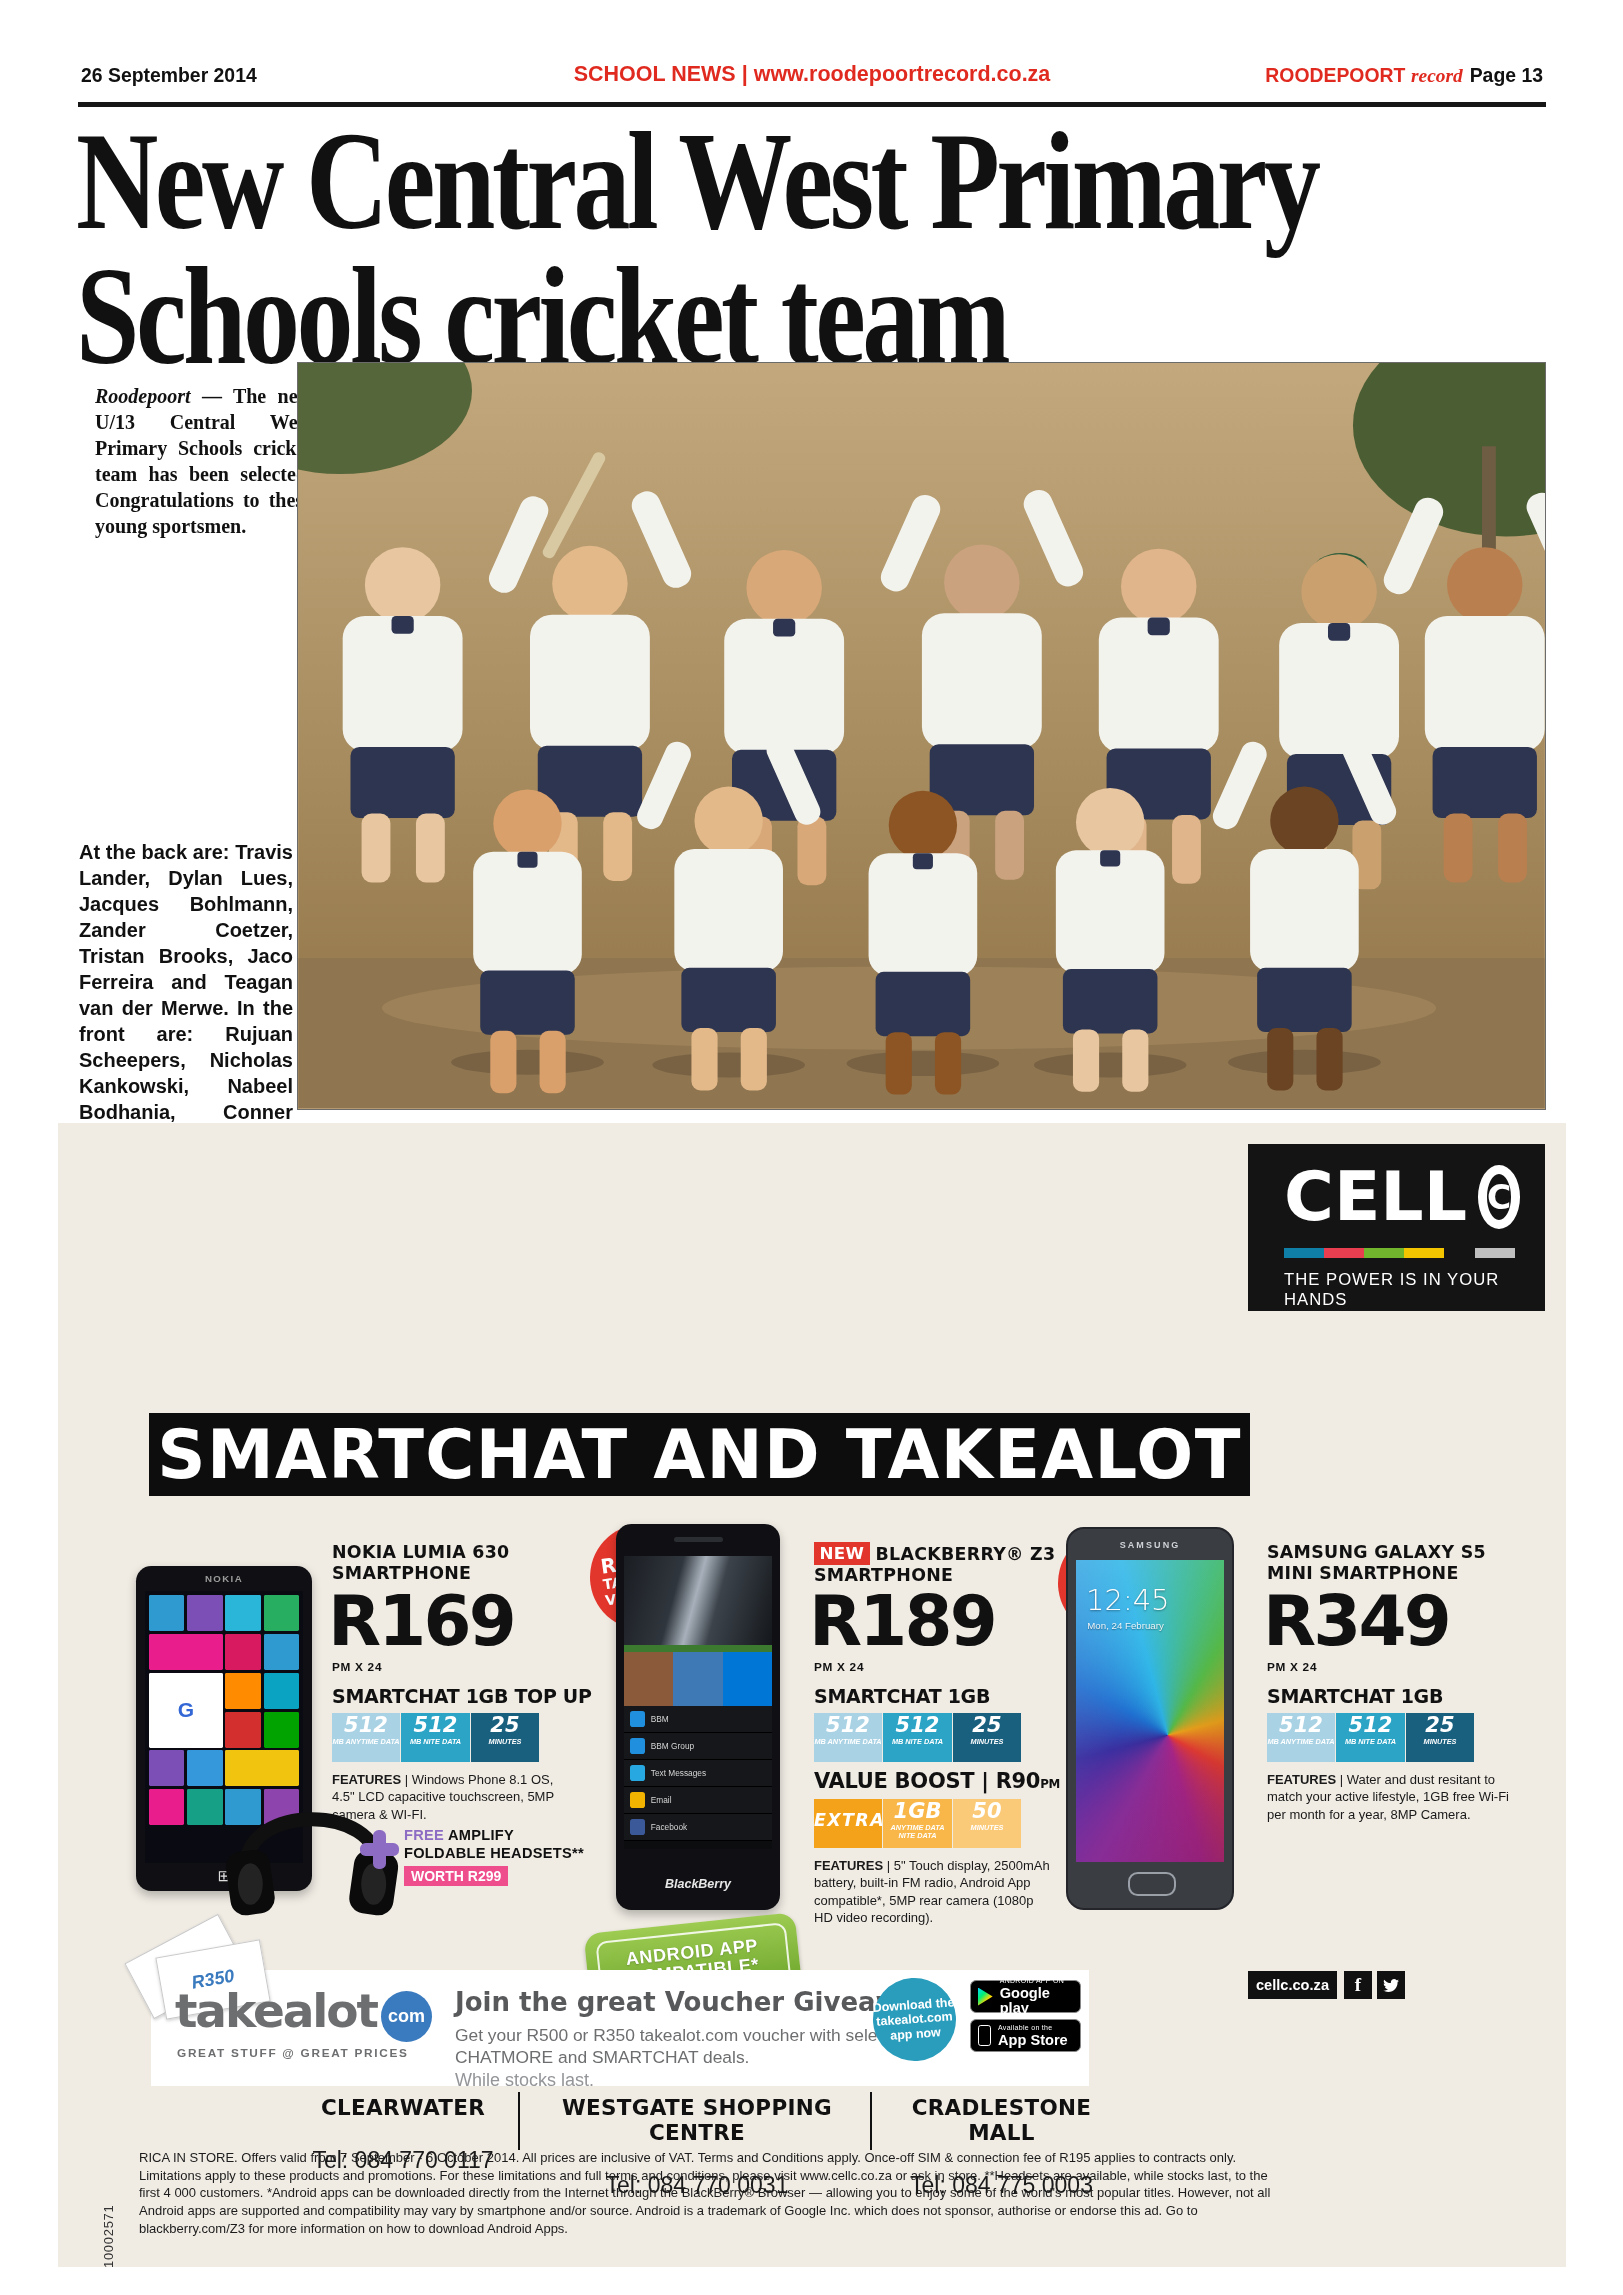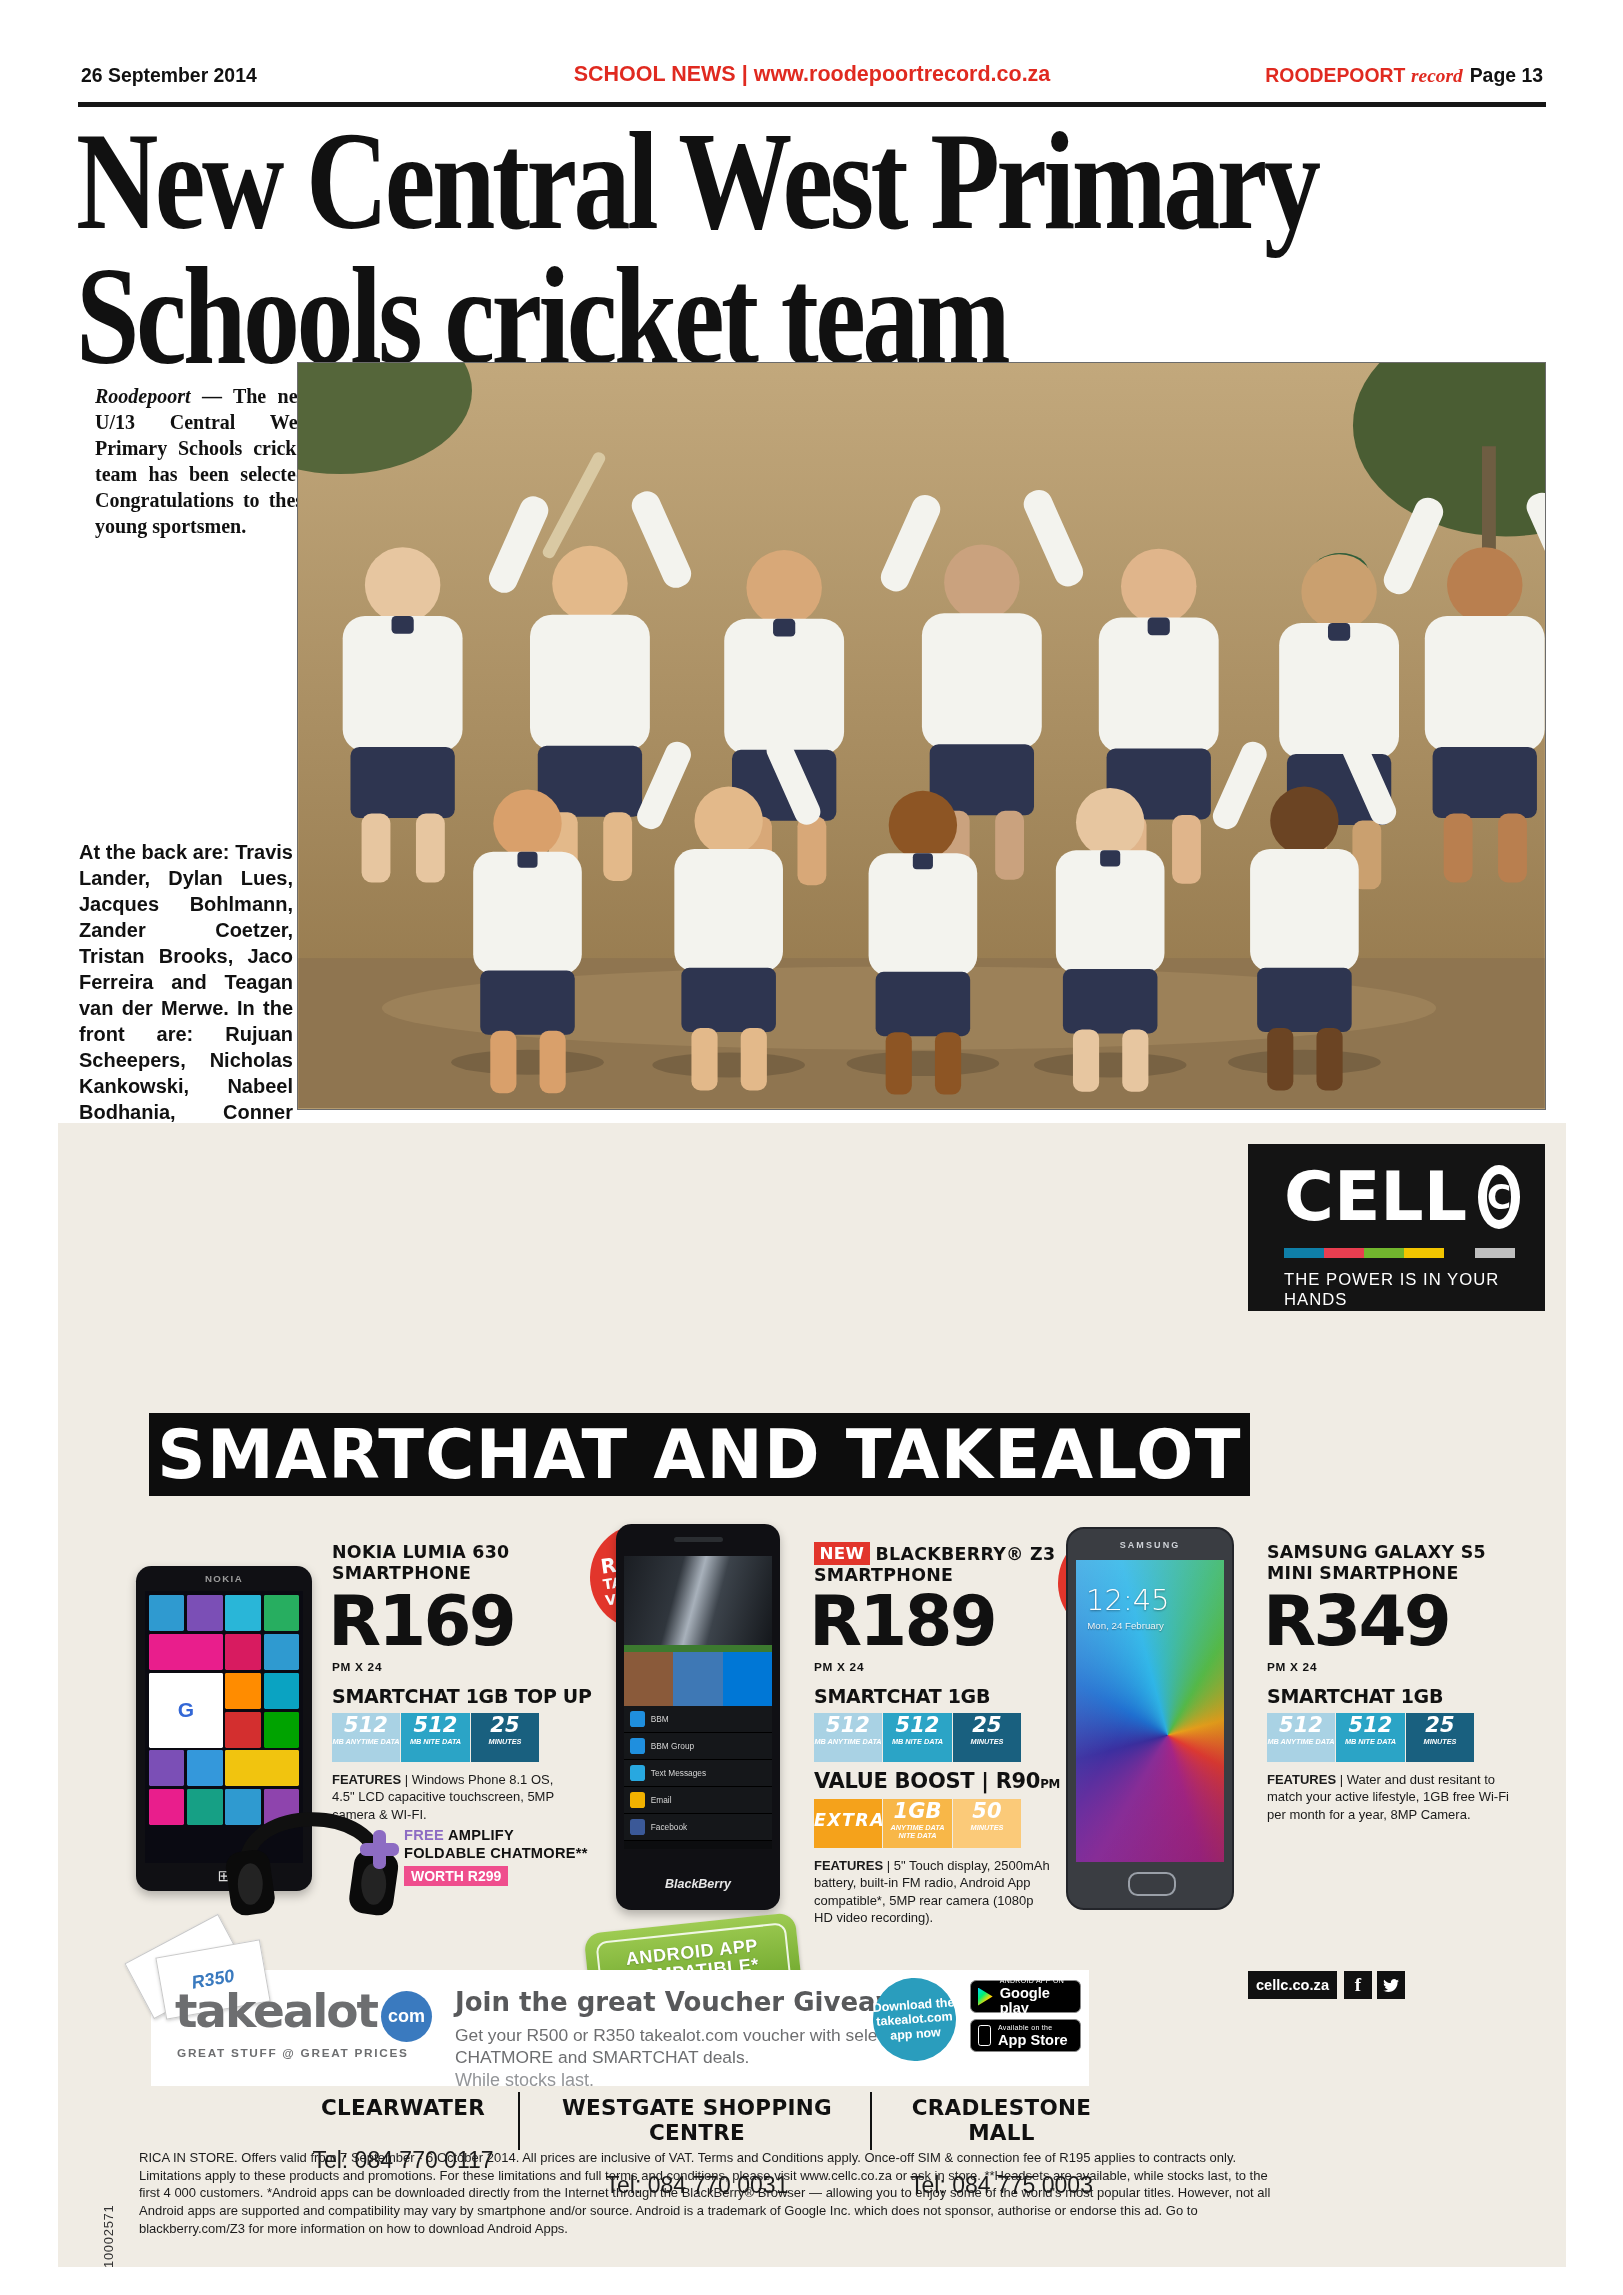--- a/index.html
+++ b/index.html
@@ -322,21 +322,21 @@
     <path d="M36 150 C36 60 226 60 226 150" fill="none" stroke="#101010" stroke-width="20" stroke-linecap="round"></path>
     <rect x="10" y="128" width="64" height="92" rx="22" fill="#0b0b0b" transform="rotate(-8 42 174)"></rect>
     <rect x="188" y="128" width="64" height="92" rx="22" fill="#0b0b0b" transform="rotate(8 220 174)"></rect>
     <ellipse cx="42" cy="176" rx="18" ry="30" fill="#232323"></ellipse>
     <ellipse cx="220" cy="176" rx="18" ry="30" fill="#232323"></ellipse>
   </svg>
 
   <div class="abs plus" style="left:360px;top:1830px"></div>
   <div class="abs" style="left:404px;top:1826px">
     <div class="gift-line"><span class="gift-free">FREE</span> <span>AMPLIFY</span></div>
-    <div class="gift-line">FOLDABLE CHATMORE**</div>
+    <div class="gift-line">FOLDABLE HEADSETS**</div>
     <div style="margin-top:4.2px"><span class="worth">WORTH R299</span></div>
   </div>
 
   <div class="abs voucher" style="left:590px;top:1524px">
     <div class="v1">R500</div>
     <div class="v2">TAKEALOT</div>
     <div class="v2">VOUCHER</div>
   </div>
 
   <div class="abs phone bb">

